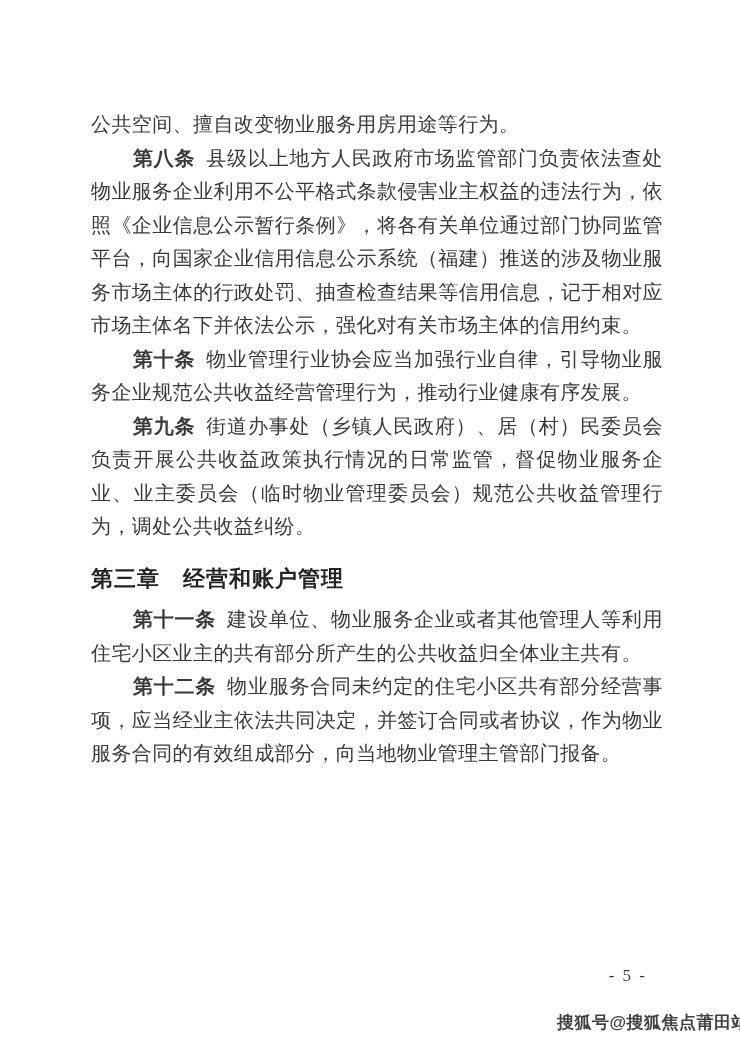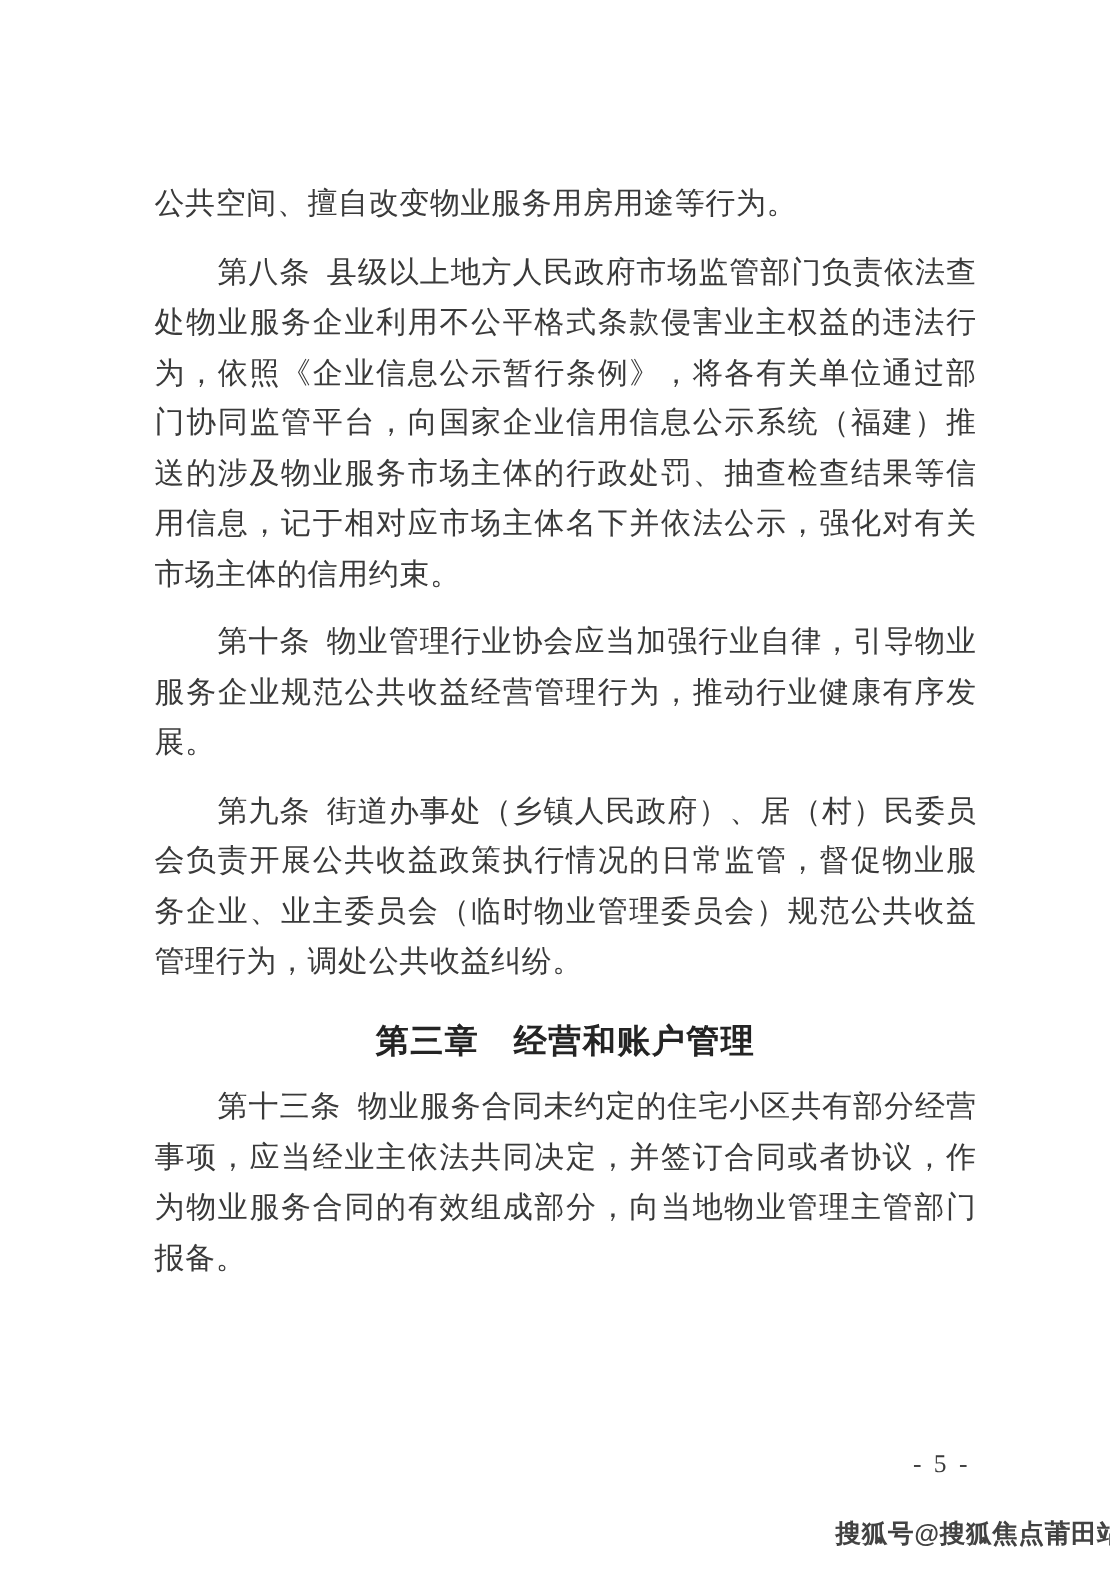--- a/index.html
+++ b/index.html
@@ -19,38 +19,38 @@
     position: absolute;
     left: 91px;
     top: 108px;
     width: 572px;
     color: #3a3a3a;
     font-size: 20px;
     line-height: 33.5px;
     letter-spacing: 0.4px;
   }
   .para {
-    margin: 12px;
+    margin: 0;
     text-align: justify;
     text-indent: 2.1em;
   }
   .para.no-indent {
     text-indent: 0;
   }
   .article-label {
-    font-weight: normal;
+    font-weight: bold;
   }
   .article-label:not(:empty) {
     margin-right: 0.55em;
   }
   .chapter-heading {
     margin: 18px 0 8px 0;
     font-size: 22px;
     line-height: 33.5px;
-    text-align: center;
+    text-align: left;
     font-weight: bold;
     letter-spacing: 1px;
     color: #242424;
     font-family: "Liberation Sans", "DejaVu Sans", sans-serif;
   }
   .page-number {
     position: absolute;
     top: 966px;
     right: 93px;
     font-size: 17px;
@@ -80,23 +80,24 @@
     <p class="para no-indent"><span>公共空间、擅自改变物业服务用房用途等行为。</span></p>
 
     <p class="para"><span class="article-label">第八条</span><span class="article-text">县级以上地方人民政府市场监管部门负责依法查处物业服务企业利用不公平格式条款侵害业主权益的违法行为，依照《企业信息公示暂行条例》，将各有关单位通过部门协同监管平台，向国家企业信用信息公示系统（福建）推送的涉及物业服务市场主体的行政处罚、抽查检查结果等信用信息，记于相对应市场主体名下并依法公示，强化对有关市场主体的信用约束。</span></p>
 
     <p class="para"><span class="article-label">第十条</span><span class="article-text">物业管理行业协会应当加强行业自律，引导物业服务企业规范公共收益经营管理行为，推动行业健康有序发展。</span></p>
 
     <p class="para"><span class="article-label">第九条</span><span class="article-text">街道办事处（乡镇人民政府）、居（村）民委员会负责开展公共收益政策执行情况的日常监管，督促物业服务企业、业主委员会（临时物业管理委员会）规范公共收益管理行为，调处公共收益纠纷。</span></p>
 
     <h2 class="chapter-heading">第三章　经营和账户管理</h2>
 
+    <p class="para"><span class="article-label">第十一条</span><span class="article-text">建设单位、物业服务企业或者其他管理人等利用住宅小区业主的共有部分所产生的公共收益归全体业主共有。</span></p>
 
 
-    <p class="para"><span class="article-label">第十三条</span><span class="article-text">物业服务合同未约定的住宅小区共有部分经营事项，应当经业主依法共同决定，并签订合同或者协议，作为物业服务合同的有效组成部分，向当地物业管理主管部门报备。</span></p>
+    <p class="para"><span class="article-label">第十二条</span><span class="article-text">物业服务合同未约定的住宅小区共有部分经营事项，应当经业主依法共同决定，并签订合同或者协议，作为物业服务合同的有效组成部分，向当地物业管理主管部门报备。</span></p>
 
   </div>
 
   <div class="page-number">- 5 -</div>
 
   <div class="watermark">搜狐号@搜狐焦点莆田站</div>
 
 </div>
 
 </body></html>

